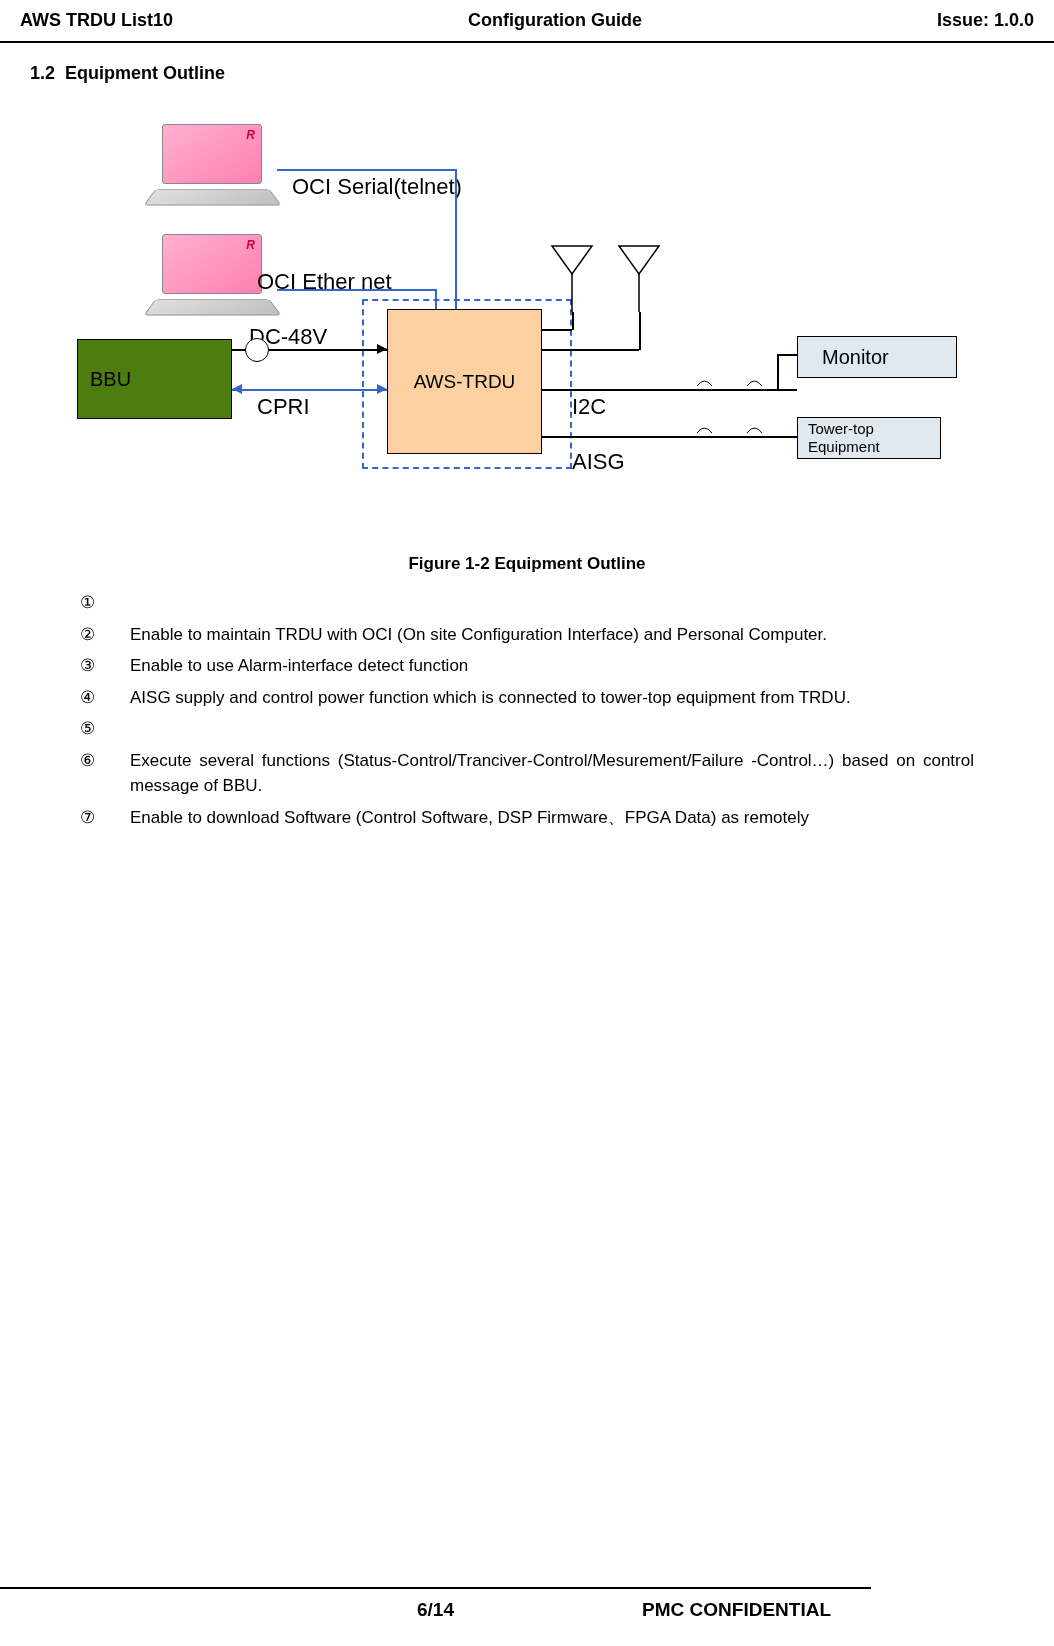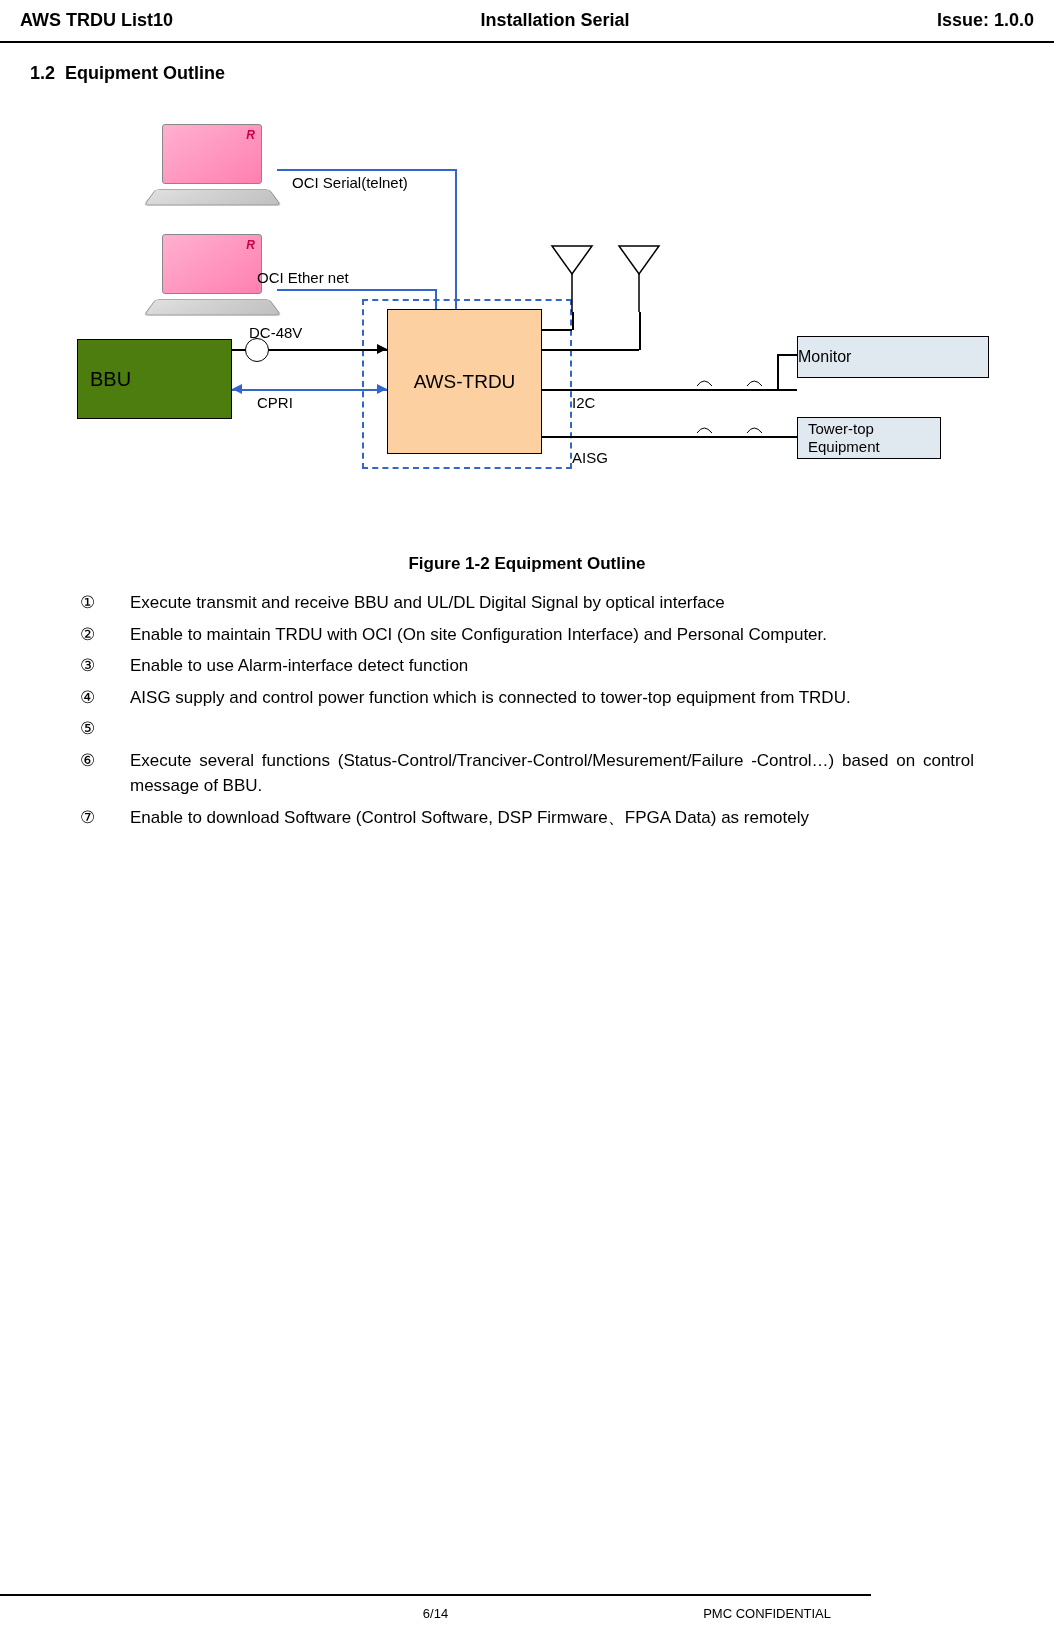--- a/index.html
+++ b/index.html
@@ -99,42 +99,42 @@
       left: 310px;
       top: 195px;
       width: 155px;
       height: 145px;
       background: #fcd0a0;
       font-size: 19px;
     }
     .monitor-box {
       left: 720px;
       top: 222px;
-      width: 192px;
+      width: 160px;
       height: 42px;
       background: #e0e8f0;
-      font-size: 16px;
+      font-size: 20px;
       justify-content: flex-start;
-      padding-left: 0;
+      padding-left: 24px;
     }
     .tower-box {
       left: 720px;
       top: 303px;
       width: 144px;
       height: 42px;
       background: #e0e8f0;
       font-size: 15px;
       justify-content: flex-start;
       padding-left: 10px;
       line-height: 1.2;
     }
     
     .label {
       position: absolute;
-      font-size: 15px;
+      font-size: 22px;
     }
     .label-oci-serial { left: 215px; top: 60px; }
     .label-oci-ether { left: 180px; top: 155px; }
     .label-dc48v { left: 172px; top: 210px; }
     .label-cpri { left: 180px; top: 280px; }
     .label-i2c { left: 495px; top: 280px; }
     .label-aisg { left: 495px; top: 335px; }
     
     .dashed-area {
       position: absolute;
@@ -193,43 +193,43 @@
     }
     
     .footer {
       position: fixed;
       bottom: 15px;
       width: 871px;
       border-top: 2px solid #000;
       padding: 10px 40px;
       display: flex;
       justify-content: center;
-      font-size: 13px;
-      font-weight: normal;
+      font-size: 19px;
+      font-weight: bold;
     }
     .footer-right {
       position: absolute;
       right: 40px;
     }
     
     .circle {
       position: absolute;
       width: 24px;
       height: 24px;
       border: 1px solid #000;
       border-radius: 50%;
       background: white;
     }
   </style>
 </head>
 <body>
 
 <div class="header">
   <span>AWS TRDU List10</span>
-  <span>Installation Serial</span>
+  <span>Configuration Guide</span>
   <span>Issue: 1.0.0</span>
 </div>
 
 <div class="content">
   <div class="section-heading">
     <span>1.2</span>
     &nbsp;<span>Equipment Outline</span>
   </div>
 
   <div class="diagram-container">
@@ -307,21 +307,20 @@
         <path d="M 0 12 Q 7 2 15 12" fill="none" stroke="#000"></path>
         <path d="M 50 12 Q 57 2 65 12" fill="none" stroke="#000"></path>
       </svg>
   </div>
 
   <div class="figure-caption">Figure 1-2 Equipment Outline</div>
 
   <div class="list">
     <div class="list-item">
       <span class="list-marker">①</span>
-      <span class="list-text">Execute transmit and receive BBU and UL/DL Digital Signal by optical interface</span>
     </div>
     <div class="list-item">
       <span class="list-marker">②</span>
       <span class="list-text">Enable to maintain TRDU with OCI (On site Configuration Interface) and Personal Computer.</span>
     </div>
     <div class="list-item">
       <span class="list-marker">③</span>
       <span class="list-text">Enable to use Alarm-interface detect function</span>
     </div>
     <div class="list-item">

